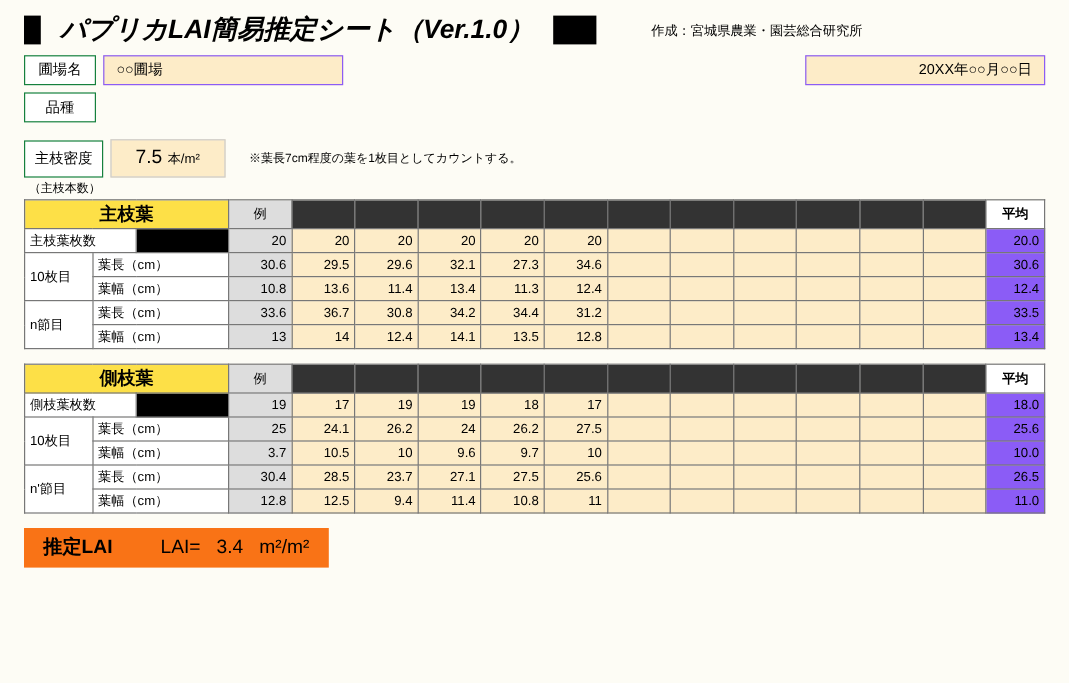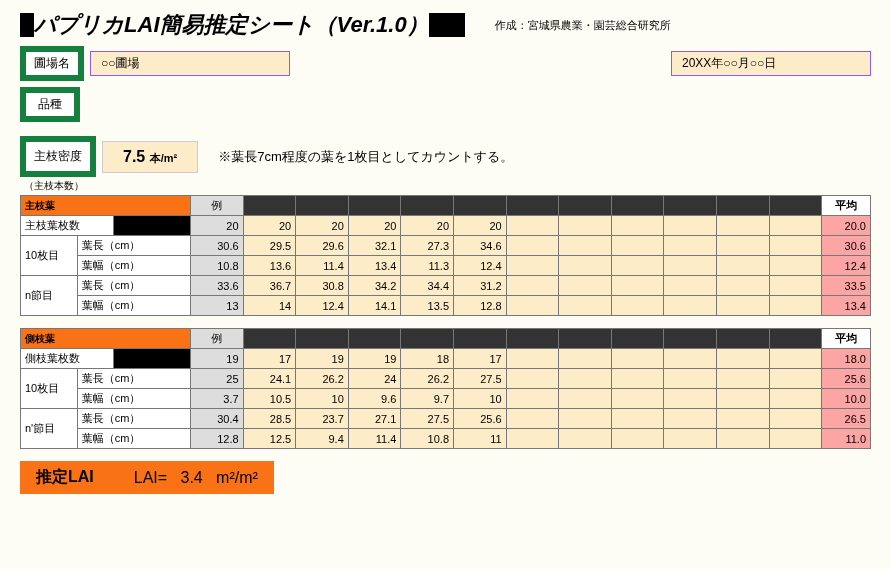--- a/index.html
+++ b/index.html
@@ -1,60 +1,60 @@
 <!DOCTYPE html>
 <html><head>
 <meta charset="utf-8">
 <style>
   * { box-sizing: border-box; margin: 0; padding: 0; }
   body { font-family: "Meiryo","Hiragino Sans",sans-serif; background:#fdfcf5; width:891px; height:569px; padding:10px 20px; font-size:12px; color:#000; }
-  .hdr { display:flex; align-items:center; gap:0; }
+  .hdr { display:flex; align-items:center; gap:16px; }
   .title { font-size:22px; font-weight:bold; font-style:italic; }
   .blk { background:#000; display:inline-block; }
   .credit { font-size:11px; margin-left:30px; }
   .row { display:flex; align-items:center; margin-top:6px; }
-  .lbl { border:6px solid #15803d; background:#fff; padding:3px 8px; min-width:60px; text-align:center; }
+  .lbl { border:1px solid #15803d; background:#fff; padding:3px 8px; min-width:60px; text-align:center; }
   .fill { background:#fdecc8; border:1px solid #8b5cf6; padding:3px 10px; min-width:120px; }
   .fill-wide { min-width:200px; }
-  .density-val { background:#fdecc8; border:1px solid #ccc; padding:6px 20px; font-size:16px; min-width:90px; text-align:center;font-weight:bold; }
+  .density-val { background:#fdecc8; border:1px solid #ccc; padding:6px 20px; font-size:16px; min-width:90px; text-align:center; }
   .density-unit { font-size:11px; }
-  .note { margin-left:20px; font-size:13px; }
+  .note { margin-left:20px; font-size:10px; }
   .small { font-size:10px; margin:2px 0 2px 4px; }
   table { border-collapse:collapse; width:100%; table-layout:fixed; }
   th,td { border:1px solid #777; padding:2px 4px; font-size:11px; height:18px; }
-  .sec-h { background:#f97316; font-weight:bold; font-size:10px; }
+  .sec-h { background:#fde047; font-weight:bold; text-align:center; font-size:15px; }
   .eg { background:#ddd; text-align:center; }
   .dark { background:#333; color:#333; }
   .avgh { background:#fff; text-align:center; font-weight:bold; }
   .rh { background:#fff; text-align:left; }
   .rh2 { background:#fff; text-align:left; }
   .egv { background:#ddd; text-align:right; }
   .dv { background:#fdecc8; text-align:right; }
-  .av { background:#fca5a5; text-align:right; }
+  .av { background:#8b5cf6; text-align:right; }
   .blkcell { background:#000; }
   .lai-box { background:#f97316; display:inline-flex; align-items:center; padding:6px 16px; margin-top:12px; }
   .lai-lbl { font-size:16px; font-weight:bold; margin-right:40px; }
   .lai-val { font-size:16px; }
   .col-a{width:56px}.col-b{width:36px}.col-c{width:76px}.col-d{width:52px}.col-e{width:52px}.col-z{width:48px}
 </style>
 </head>
 <body>
 
 <div class="hdr">
   <span class="blk" style="width:14px;height:24px"></span>
   <span class="title">パプリカLAI簡易推定シート（Ver.1.0）</span>
   <span class="blk" style="width:36px;height:24px"></span>
   <span class="credit">作成：宮城県農業・園芸総合研究所</span>
 </div>
 
 <div class="row">
   <span class="lbl">圃場名</span>
   <span class="fill fill-wide" style="margin-left:6px">○○圃場</span>
   <span style="flex:1"></span>
-  <span class="fill fill-wide" style="text-align:left">20XX年○○月○○日</span>
+  <span class="fill fill-wide" style="text-align:right">20XX年○○月○○日</span>
 </div>
 
 <div class="row">
   <span class="lbl">品種</span>
 </div>
 
 <div class="row" style="margin-top:14px">
   <span class="lbl" style="padding:6px 8px">主枝密度</span>
   <span class="density-val" style="margin-left:6px">
     <span>7.5</span>

